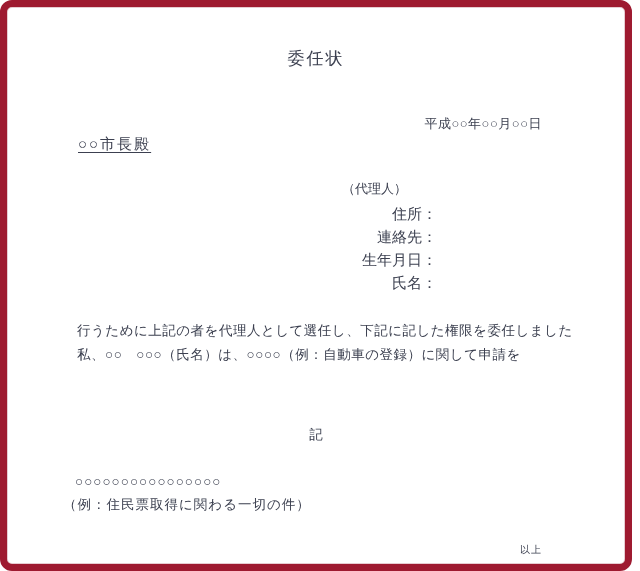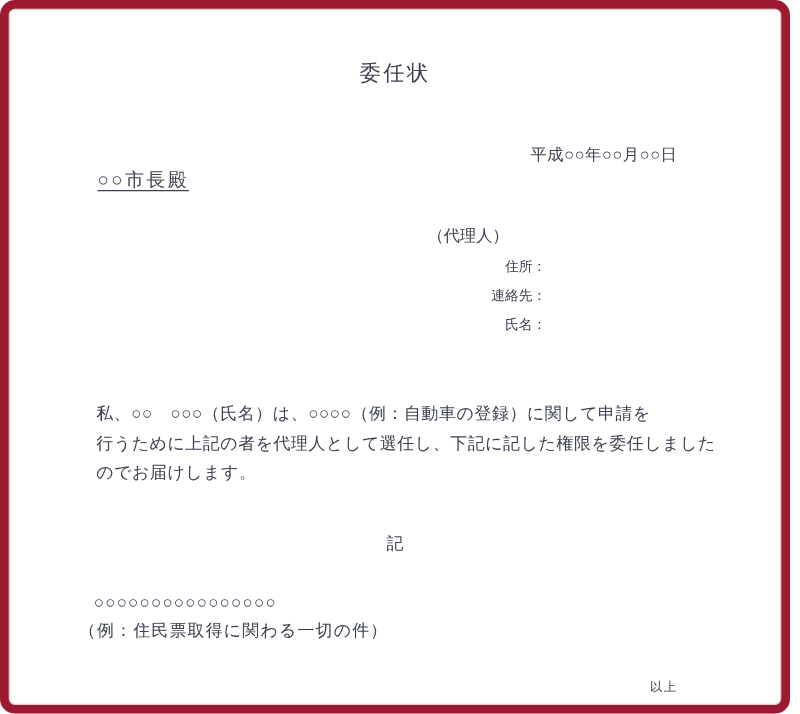--- a/index.html
+++ b/index.html
@@ -43,21 +43,21 @@
     text-decoration-thickness: 1px;
   }
   .agent-heading {
     top: 145px; left: 335px;
     font-size: 13px;
     font-family: Liberation Mono, monospace;
   }
   .agent-fields {
     top: 168px; right: 188px;
     text-align: right;
-    font-size: 11px;
+    font-size: 15px;
     line-height: 23px;
   }
   .body-text {
     top: 284px; left: 70px;
     font-size: 13.5px;
     letter-spacing: 0.5px;
     line-height: 23.5px;
   }
   .body-text div { white-space: nowrap; }
   .record {
@@ -90,27 +90,27 @@
 
   <div class="abs date">平成○○年○○月○○日</div>
 
   <div class="abs addressee">○○市長殿</div>
 
   <div class="abs agent-heading">（代理人）</div>
 
   <div class="abs agent-fields">
     <div>住所：</div>
     <div>連絡先：</div>
+    <div>生年月日：</div>
     <div>氏名：</div>
   </div>
 
   <div class="abs body-text">
+    <div>行うために上記の者を代理人として選任し、下記に記した権限を委任しました</div>
     <div>私、○○　○○○（氏名）は、○○○○（例：自動車の登録）に関して申請を</div>
-    <div>行うために上記の者を代理人として選任し、下記に記した権限を委任しました</div>
-    <div>のでお届けします。</div>
   </div>
 
   <div class="abs record">記</div>
 
   <div class="abs matter">○○○○○○○○○○○○○○○○</div>
 
   <div class="abs example">（例：住民票取得に関わる一切の件）</div>
 
   <div class="abs closing">以上</div>
 

